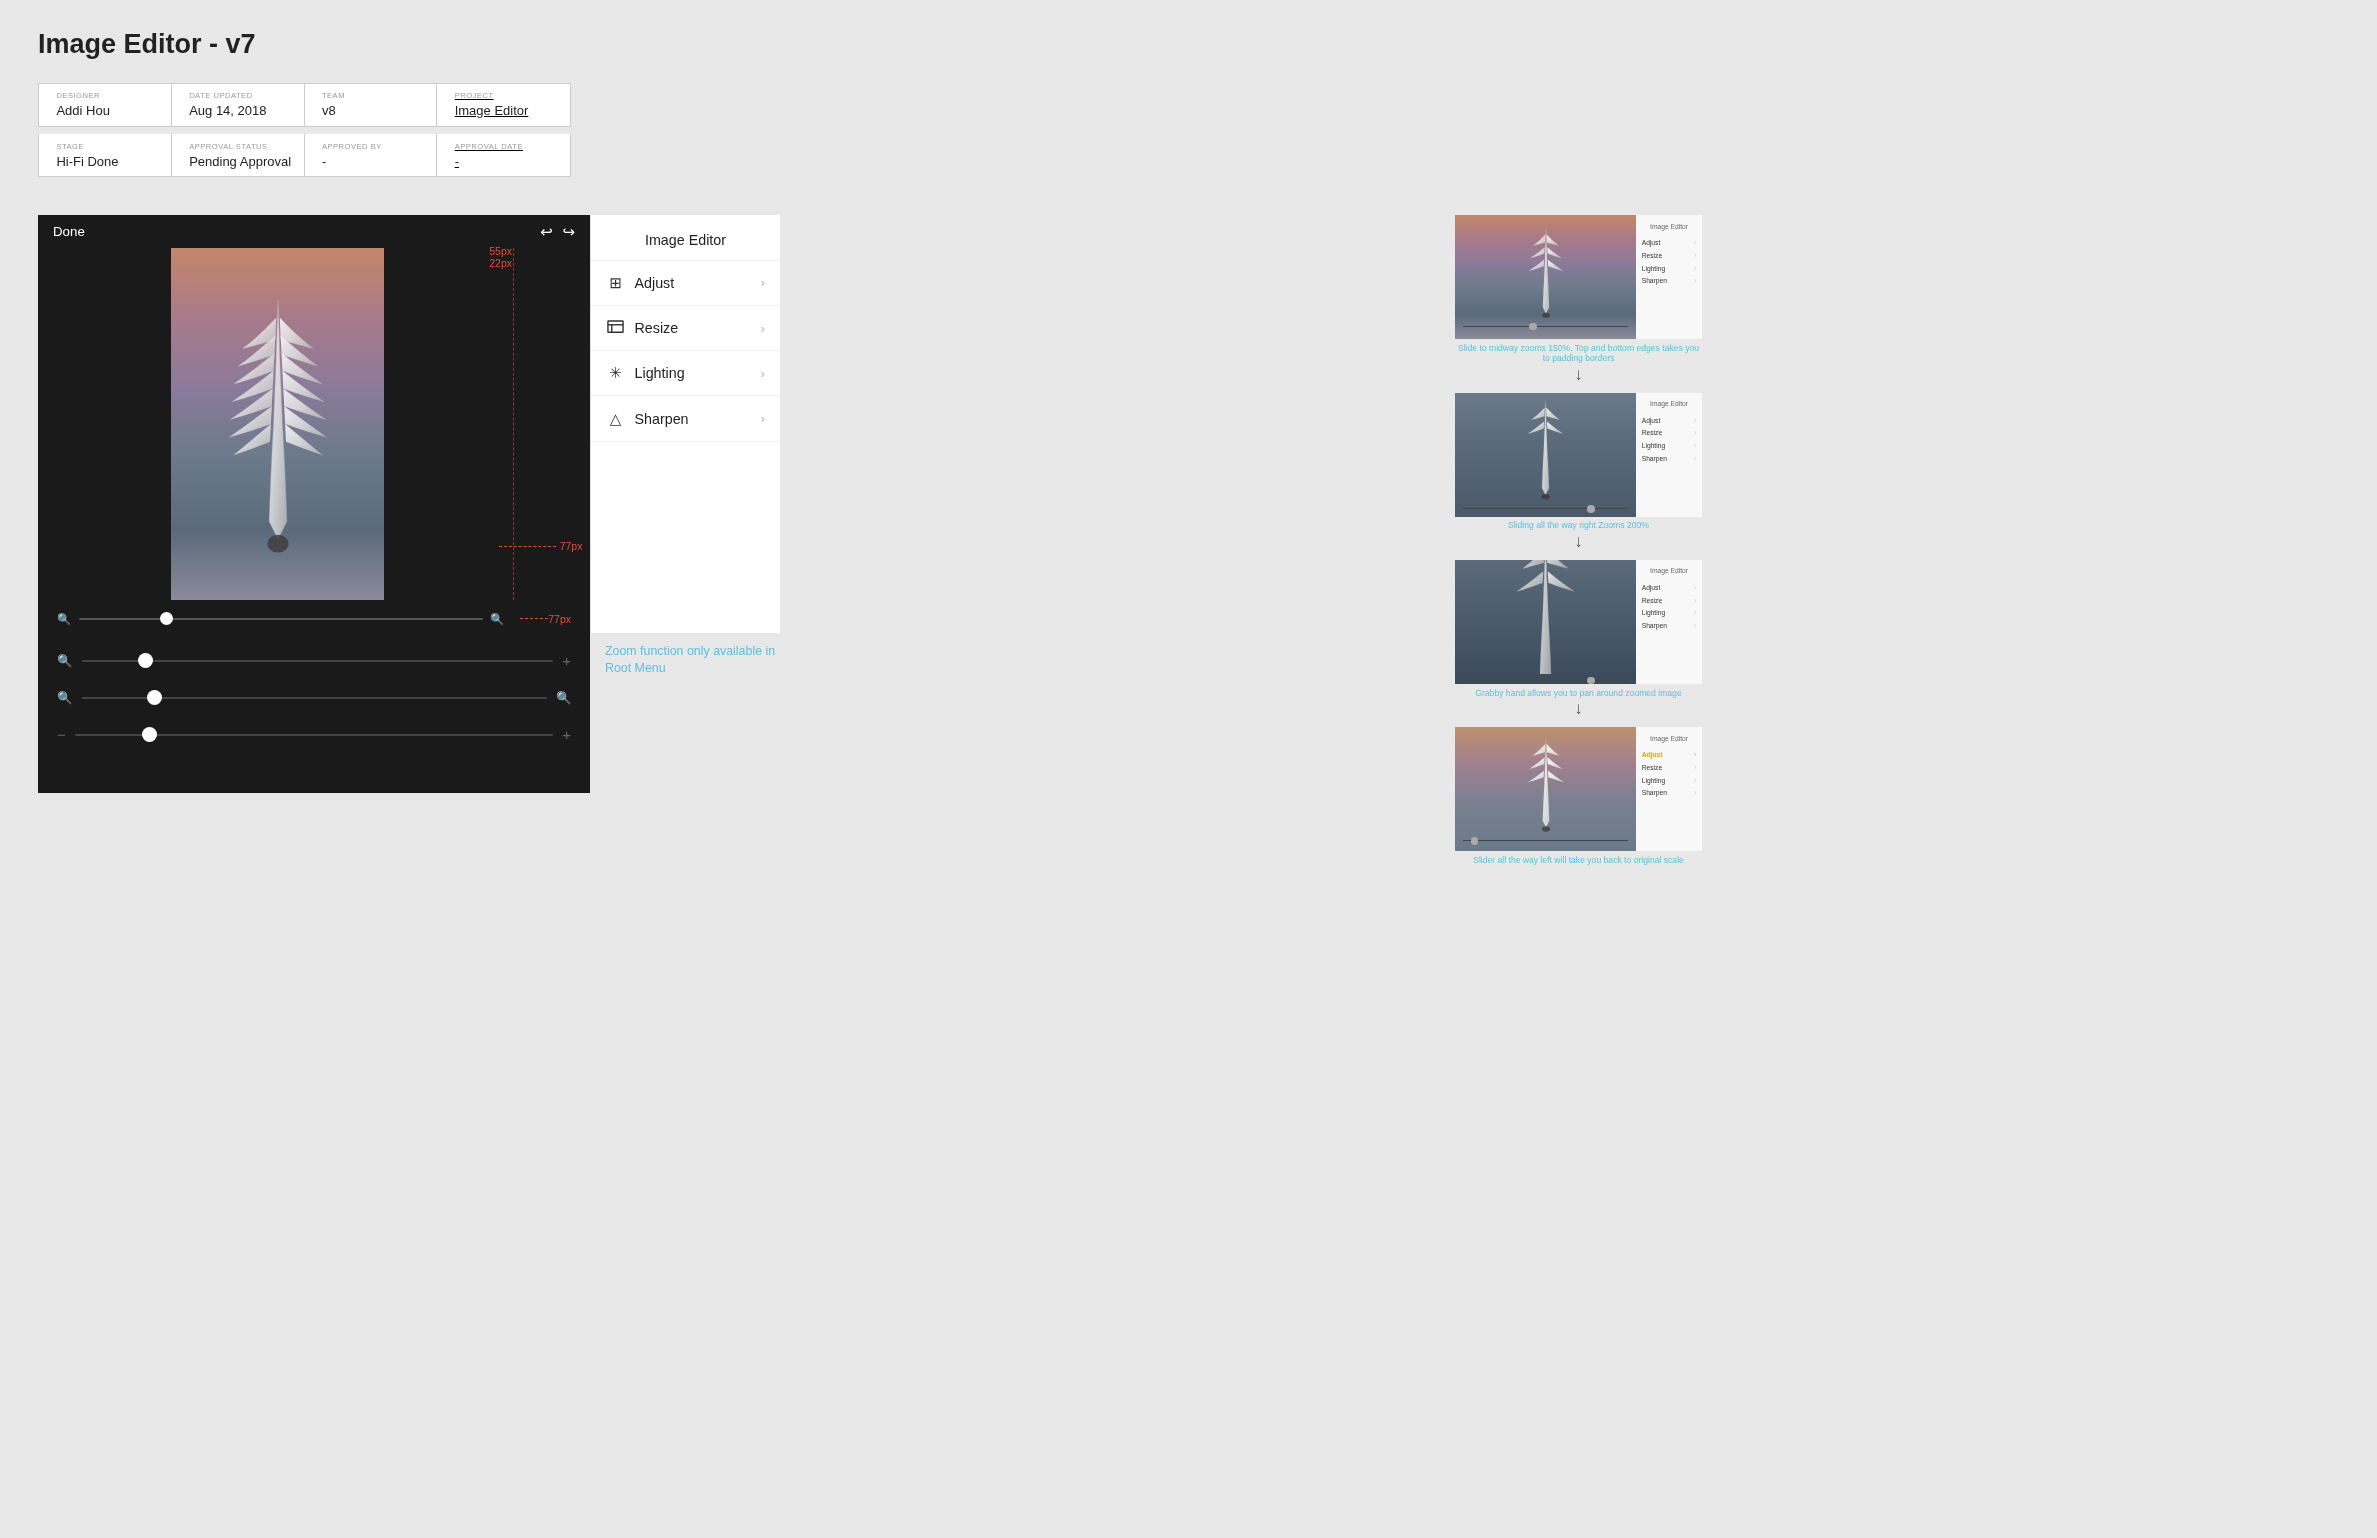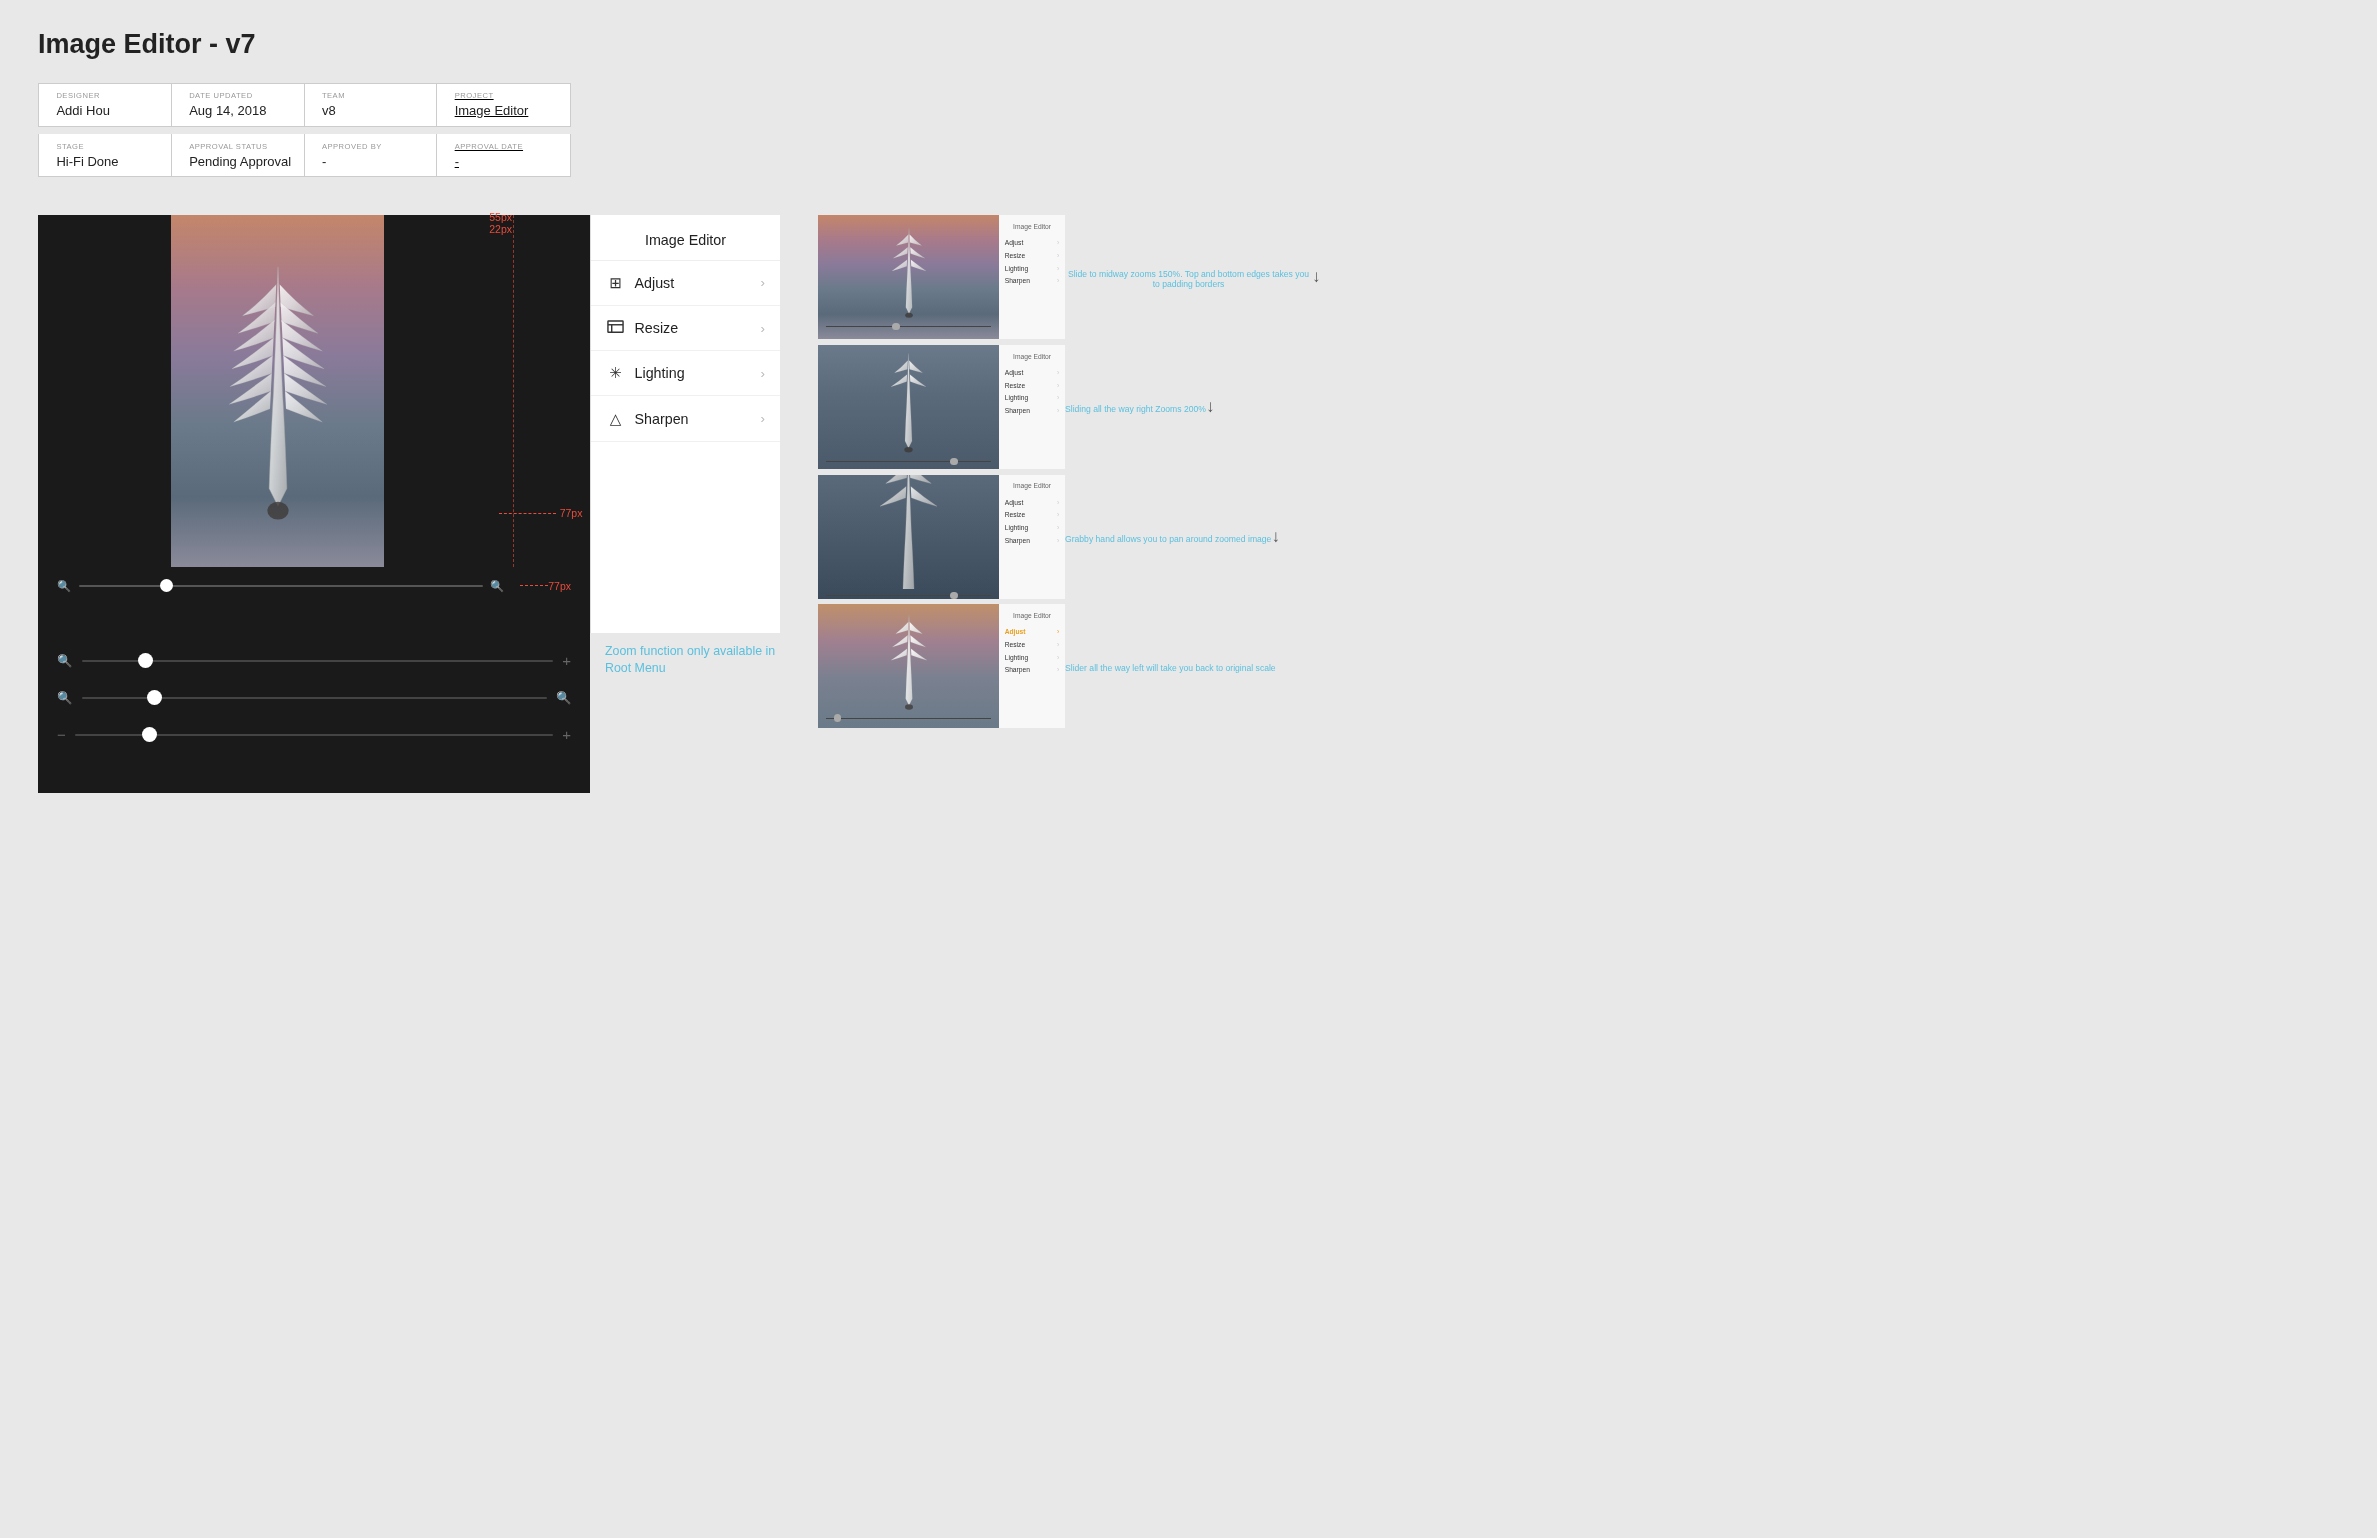--- a/index.html
+++ b/index.html
@@ -247,21 +247,21 @@
     .right-column {
       margin-left: 38px;
       flex: 1;
       display: flex;
       flex-direction: column;
       gap: 0;
     }
 
     .thumb-group {
       display: flex;
-      flex-direction: row;
+      flex-direction: column;
       align-items: center;
       margin-bottom: 5.7px;
     }
 
     .thumb-card {
       display: flex;
       background: #1a1a1a;
       width: 247px;
       border: none;
     }
@@ -436,20 +436,27 @@
 </div>
 
 <div style="display:flex; align-items:flex-start; gap:0;">
 
   <div>
 
     <div style="display:flex;">
 
       <div class="editor-panel">
 
+        <div class="editor-header">
+          <span class="done-btn">Done</span>
+          <div class="editor-controls">
+            <span class="ctrl-icon">↩</span>
+            <span class="ctrl-icon">↪</span>
+          </div>
+        </div>
 
         <div style="position:relative; height:0;">
           <div style="position:absolute; right:78px; top:-3.8px; display:flex; flex-direction:column; align-items:flex-end;">
             <span class="annot-red">55px</span>
             <span class="annot-red">22px</span>
           </div>
         </div>
 
         <div style="position:relative; display:flex; justify-content:center;">
 

